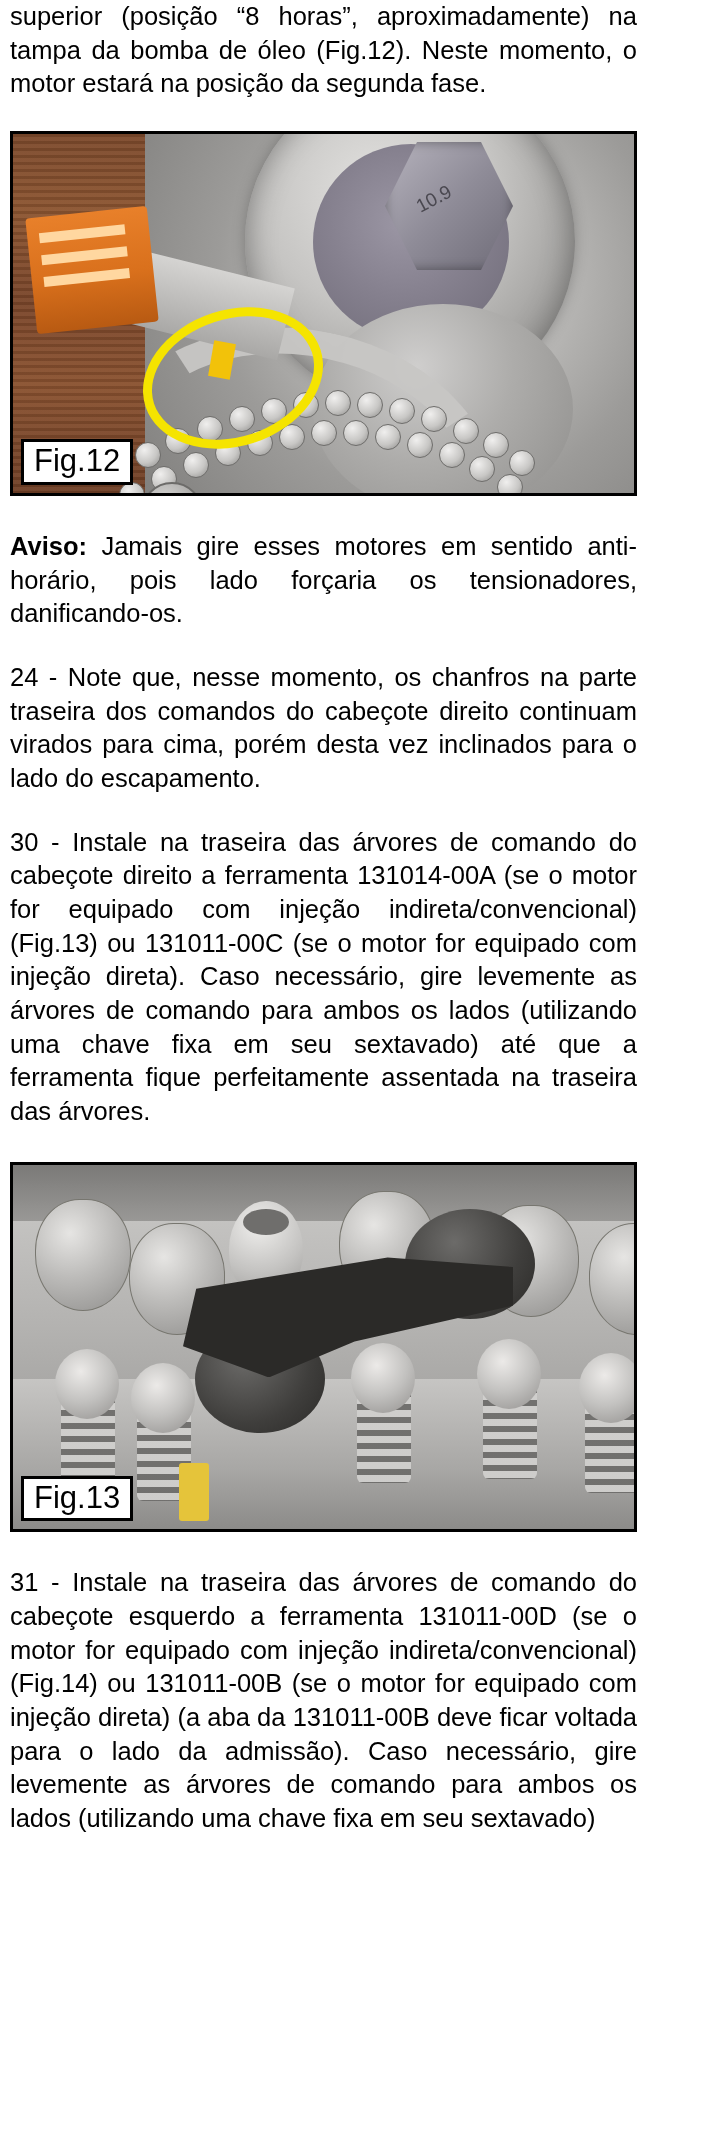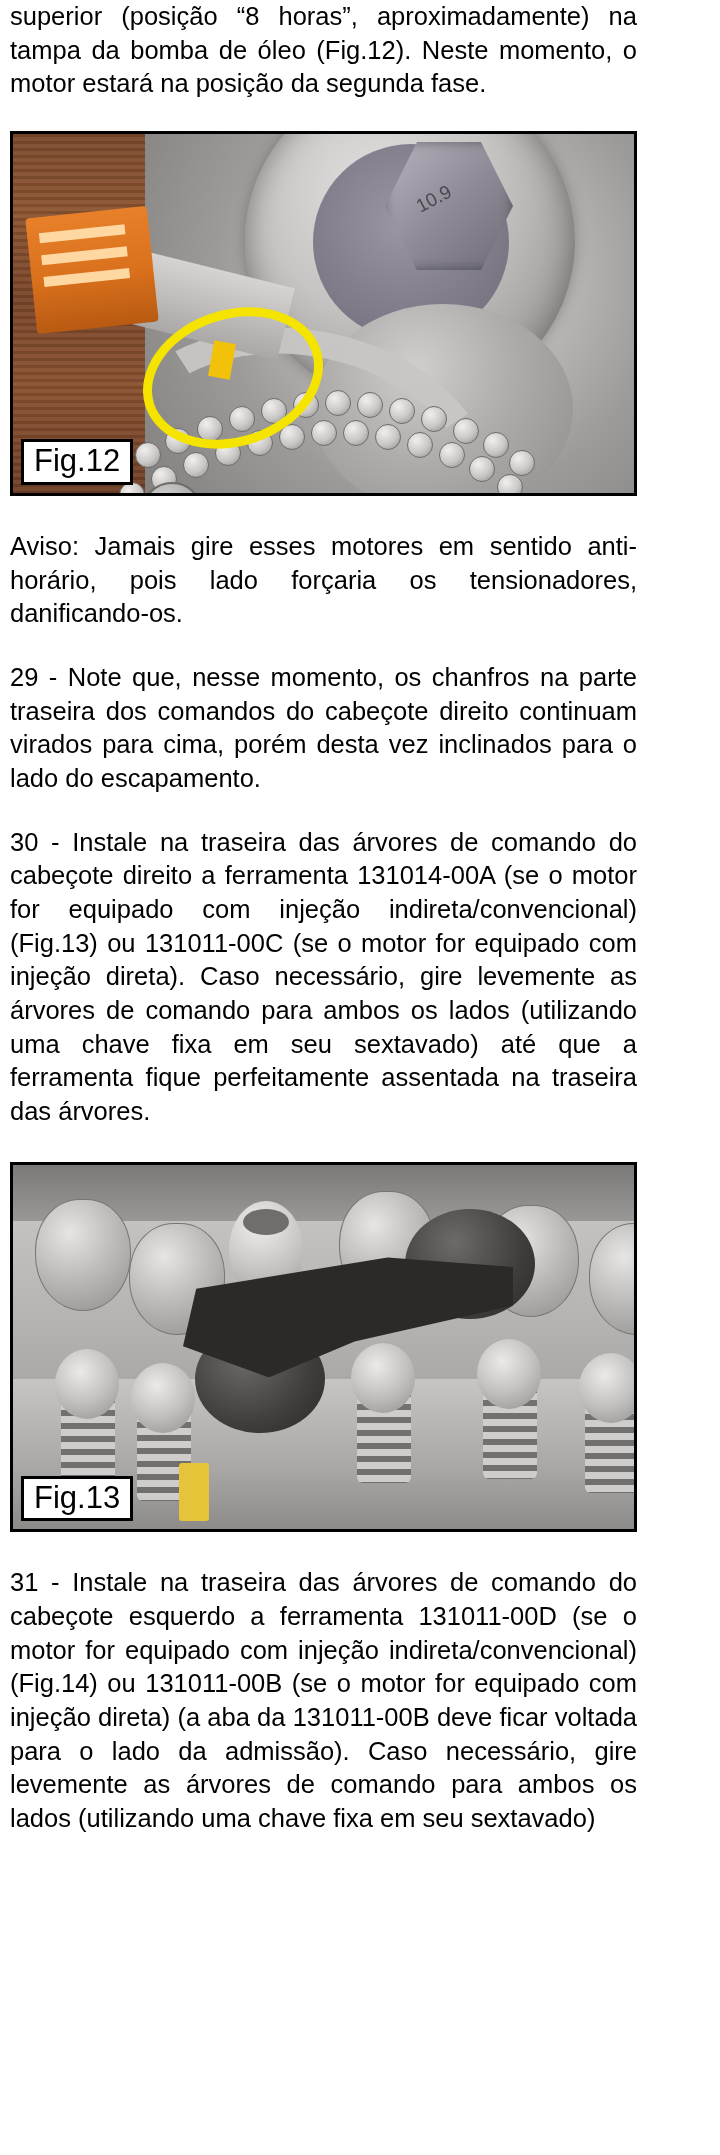--- a/index.html
+++ b/index.html
@@ -20,21 +20,21 @@
     position: relative;
   }
   .para {
     font-size: 25.5px;
     line-height: 1.32;
     text-align: justify;
     margin: 0 0 0 0;
     letter-spacing: 0px;
     word-spacing: 0px;
   }
-  .para b { font-weight: normal; }
+  .para b { font-weight: bold; }
   .gap-med { height: 30px; }
   .gap-large { height: 34px; }
 
   
   .figure {
     position: relative;
     border: 3px solid #000;
     overflow: hidden;
     margin: 0;
   }
@@ -273,21 +273,21 @@
 
     <div class="fig-label">Fig.12</div>
   </div>
 
   <div class="gap-large"></div>
 
   <p class="para"><b>Aviso:</b><span> Jamais gire esses motores em sentido anti-horário, pois lado forçaria os tensionadores, danificando-os.</span></p>
 
   <div class="gap-med"></div>
 
-  <p class="para">29 - Note que, nesse momento, os chanfros na parte traseira dos comandos do cabeçote direito continuam virados para cima, porém desta vez inclinados para o lado do escapamento.</p>
+  <p class="para">24 - Note que, nesse momento, os chanfros na parte traseira dos comandos do cabeçote direito continuam virados para cima, porém desta vez inclinados para o lado do escapamento.</p>
 
   <div class="gap-med"></div>
 
   <p class="para">30 - Instale na traseira das árvores de comando do cabeçote direito a ferramenta 131014-00A (se o motor for equipado com injeção indireta/convencional) (Fig.13) ou 131011-00C (se o motor for equipado com injeção direta). Caso necessário, gire levemente as árvores de comando para ambos os lados (utilizando uma chave fixa em seu sextavado) até que a ferramenta fique perfeitamente assentada na traseira das árvores.</p>
 
   <div class="gap-large"></div>
 
   <div class="figure" id="fig13">
     <div class="f13-base"></div>
     <div class="f13-dark"></div>

